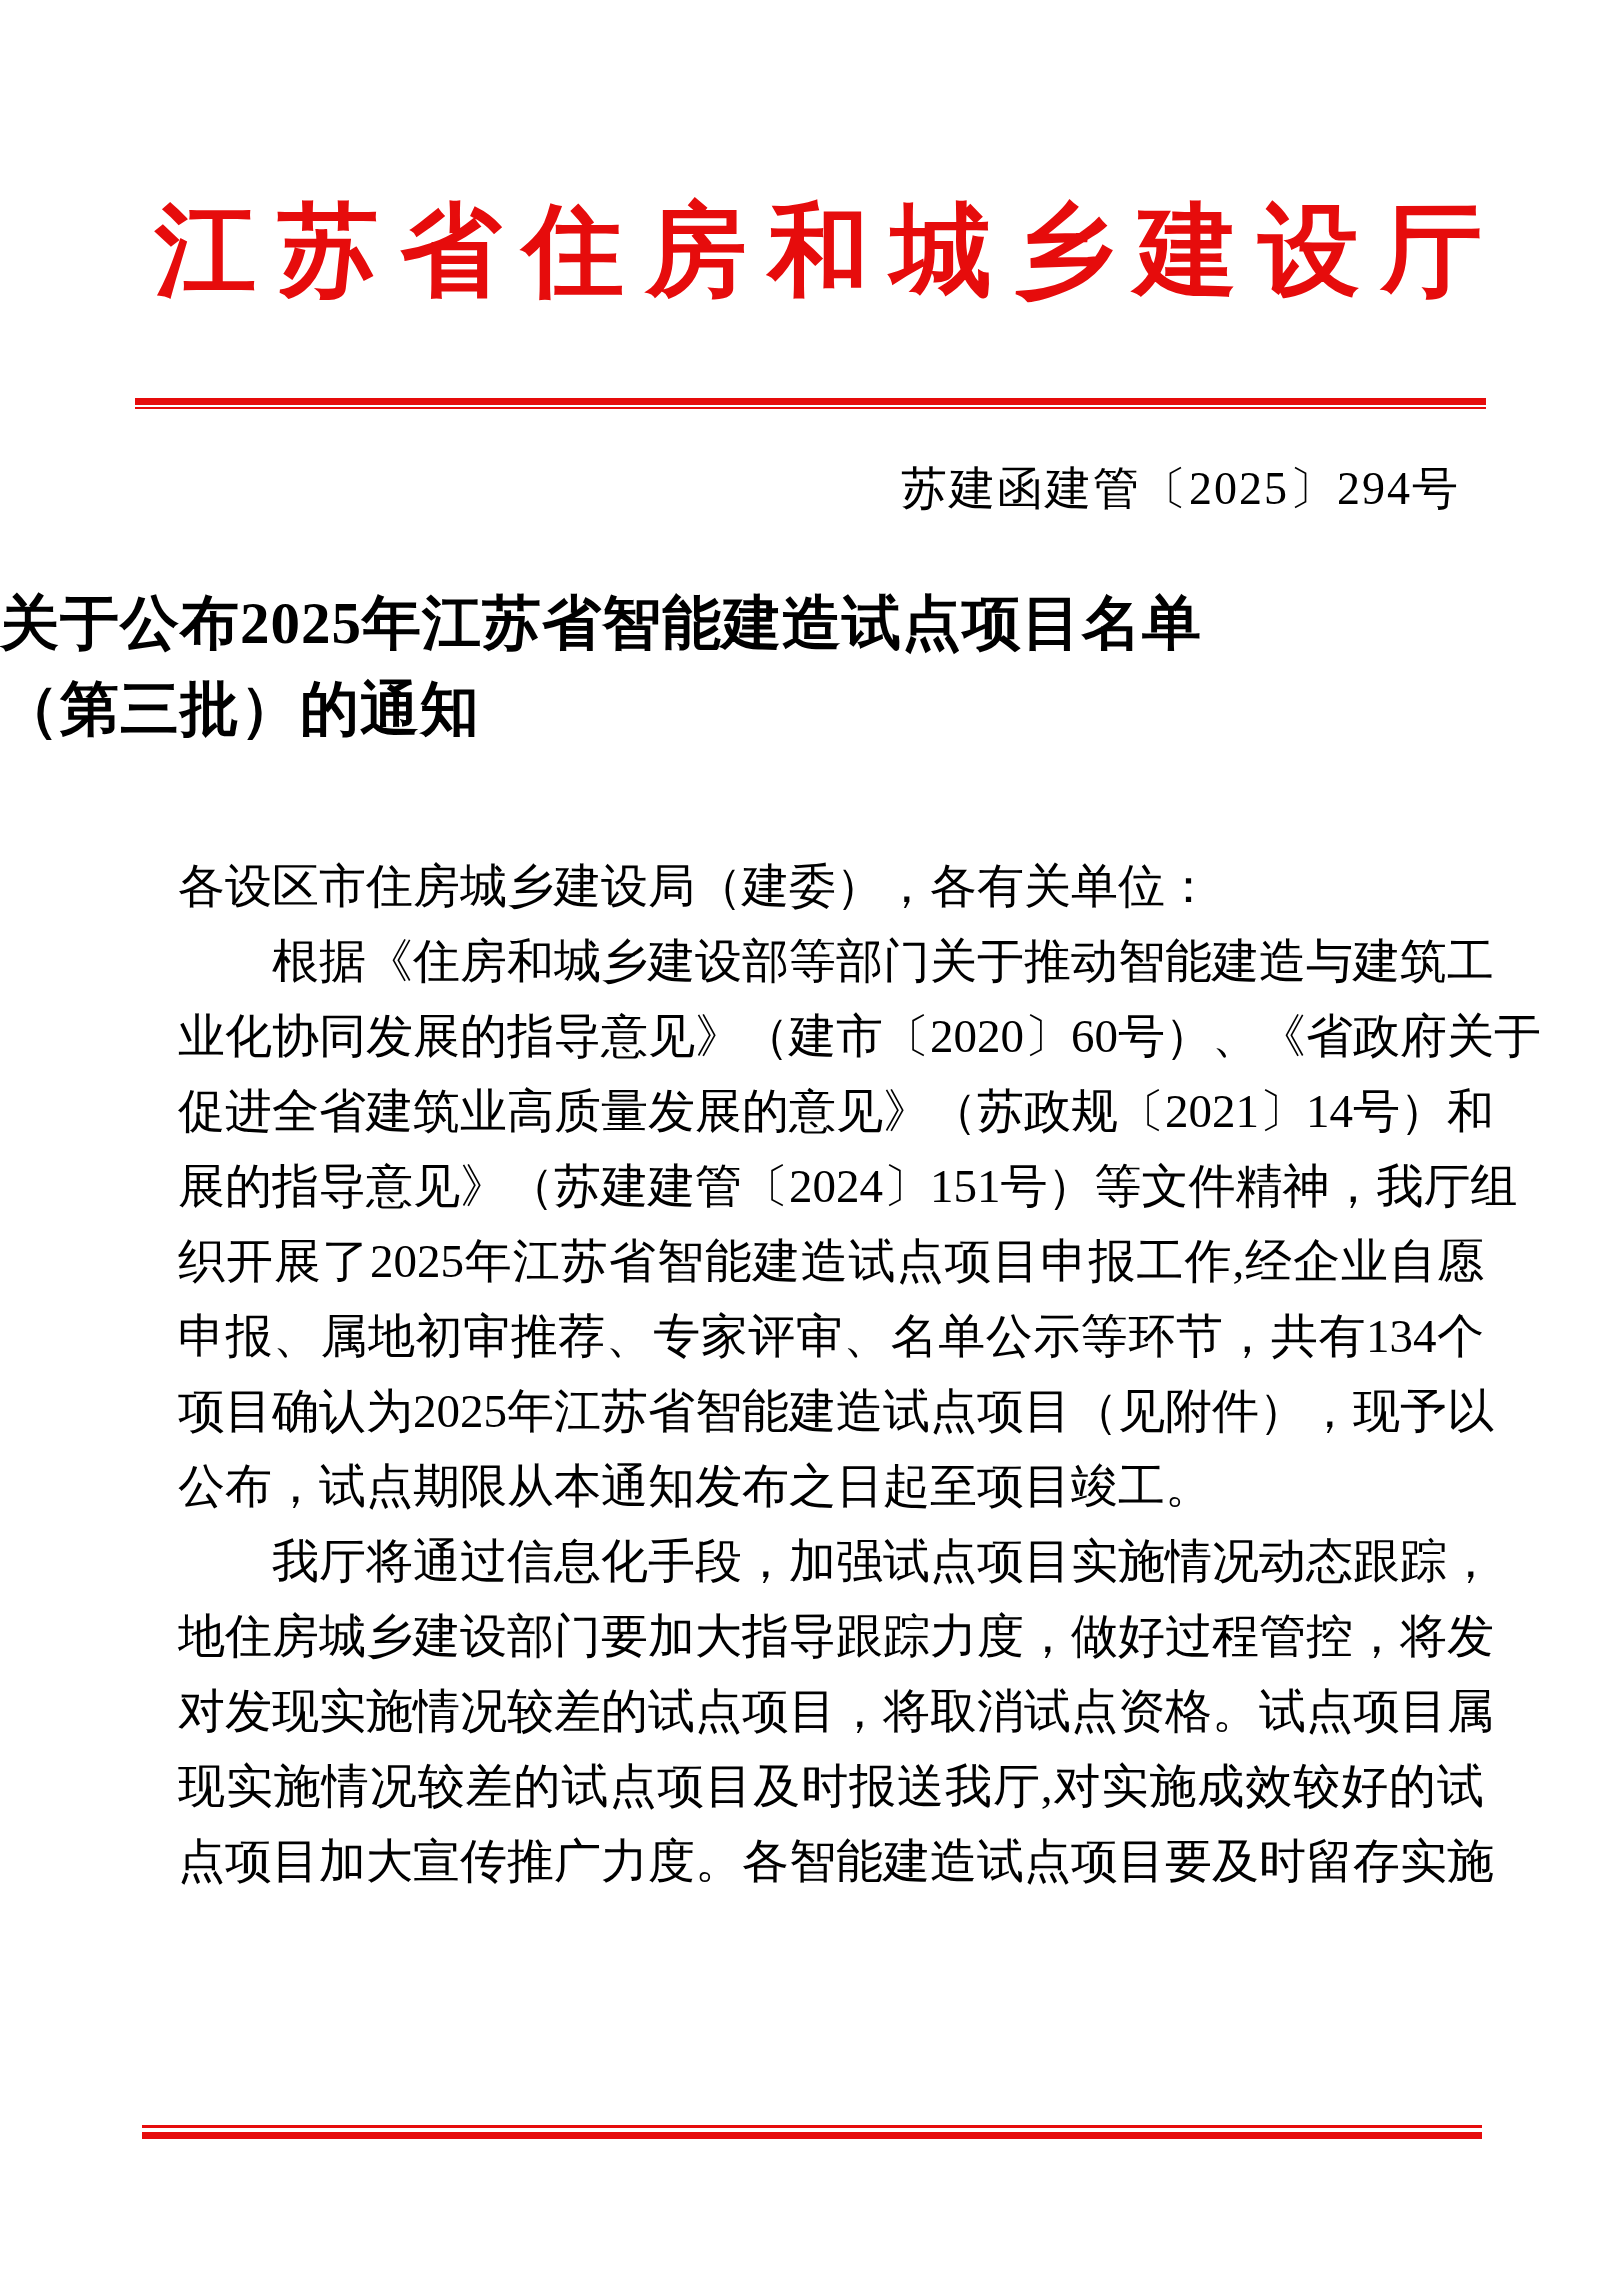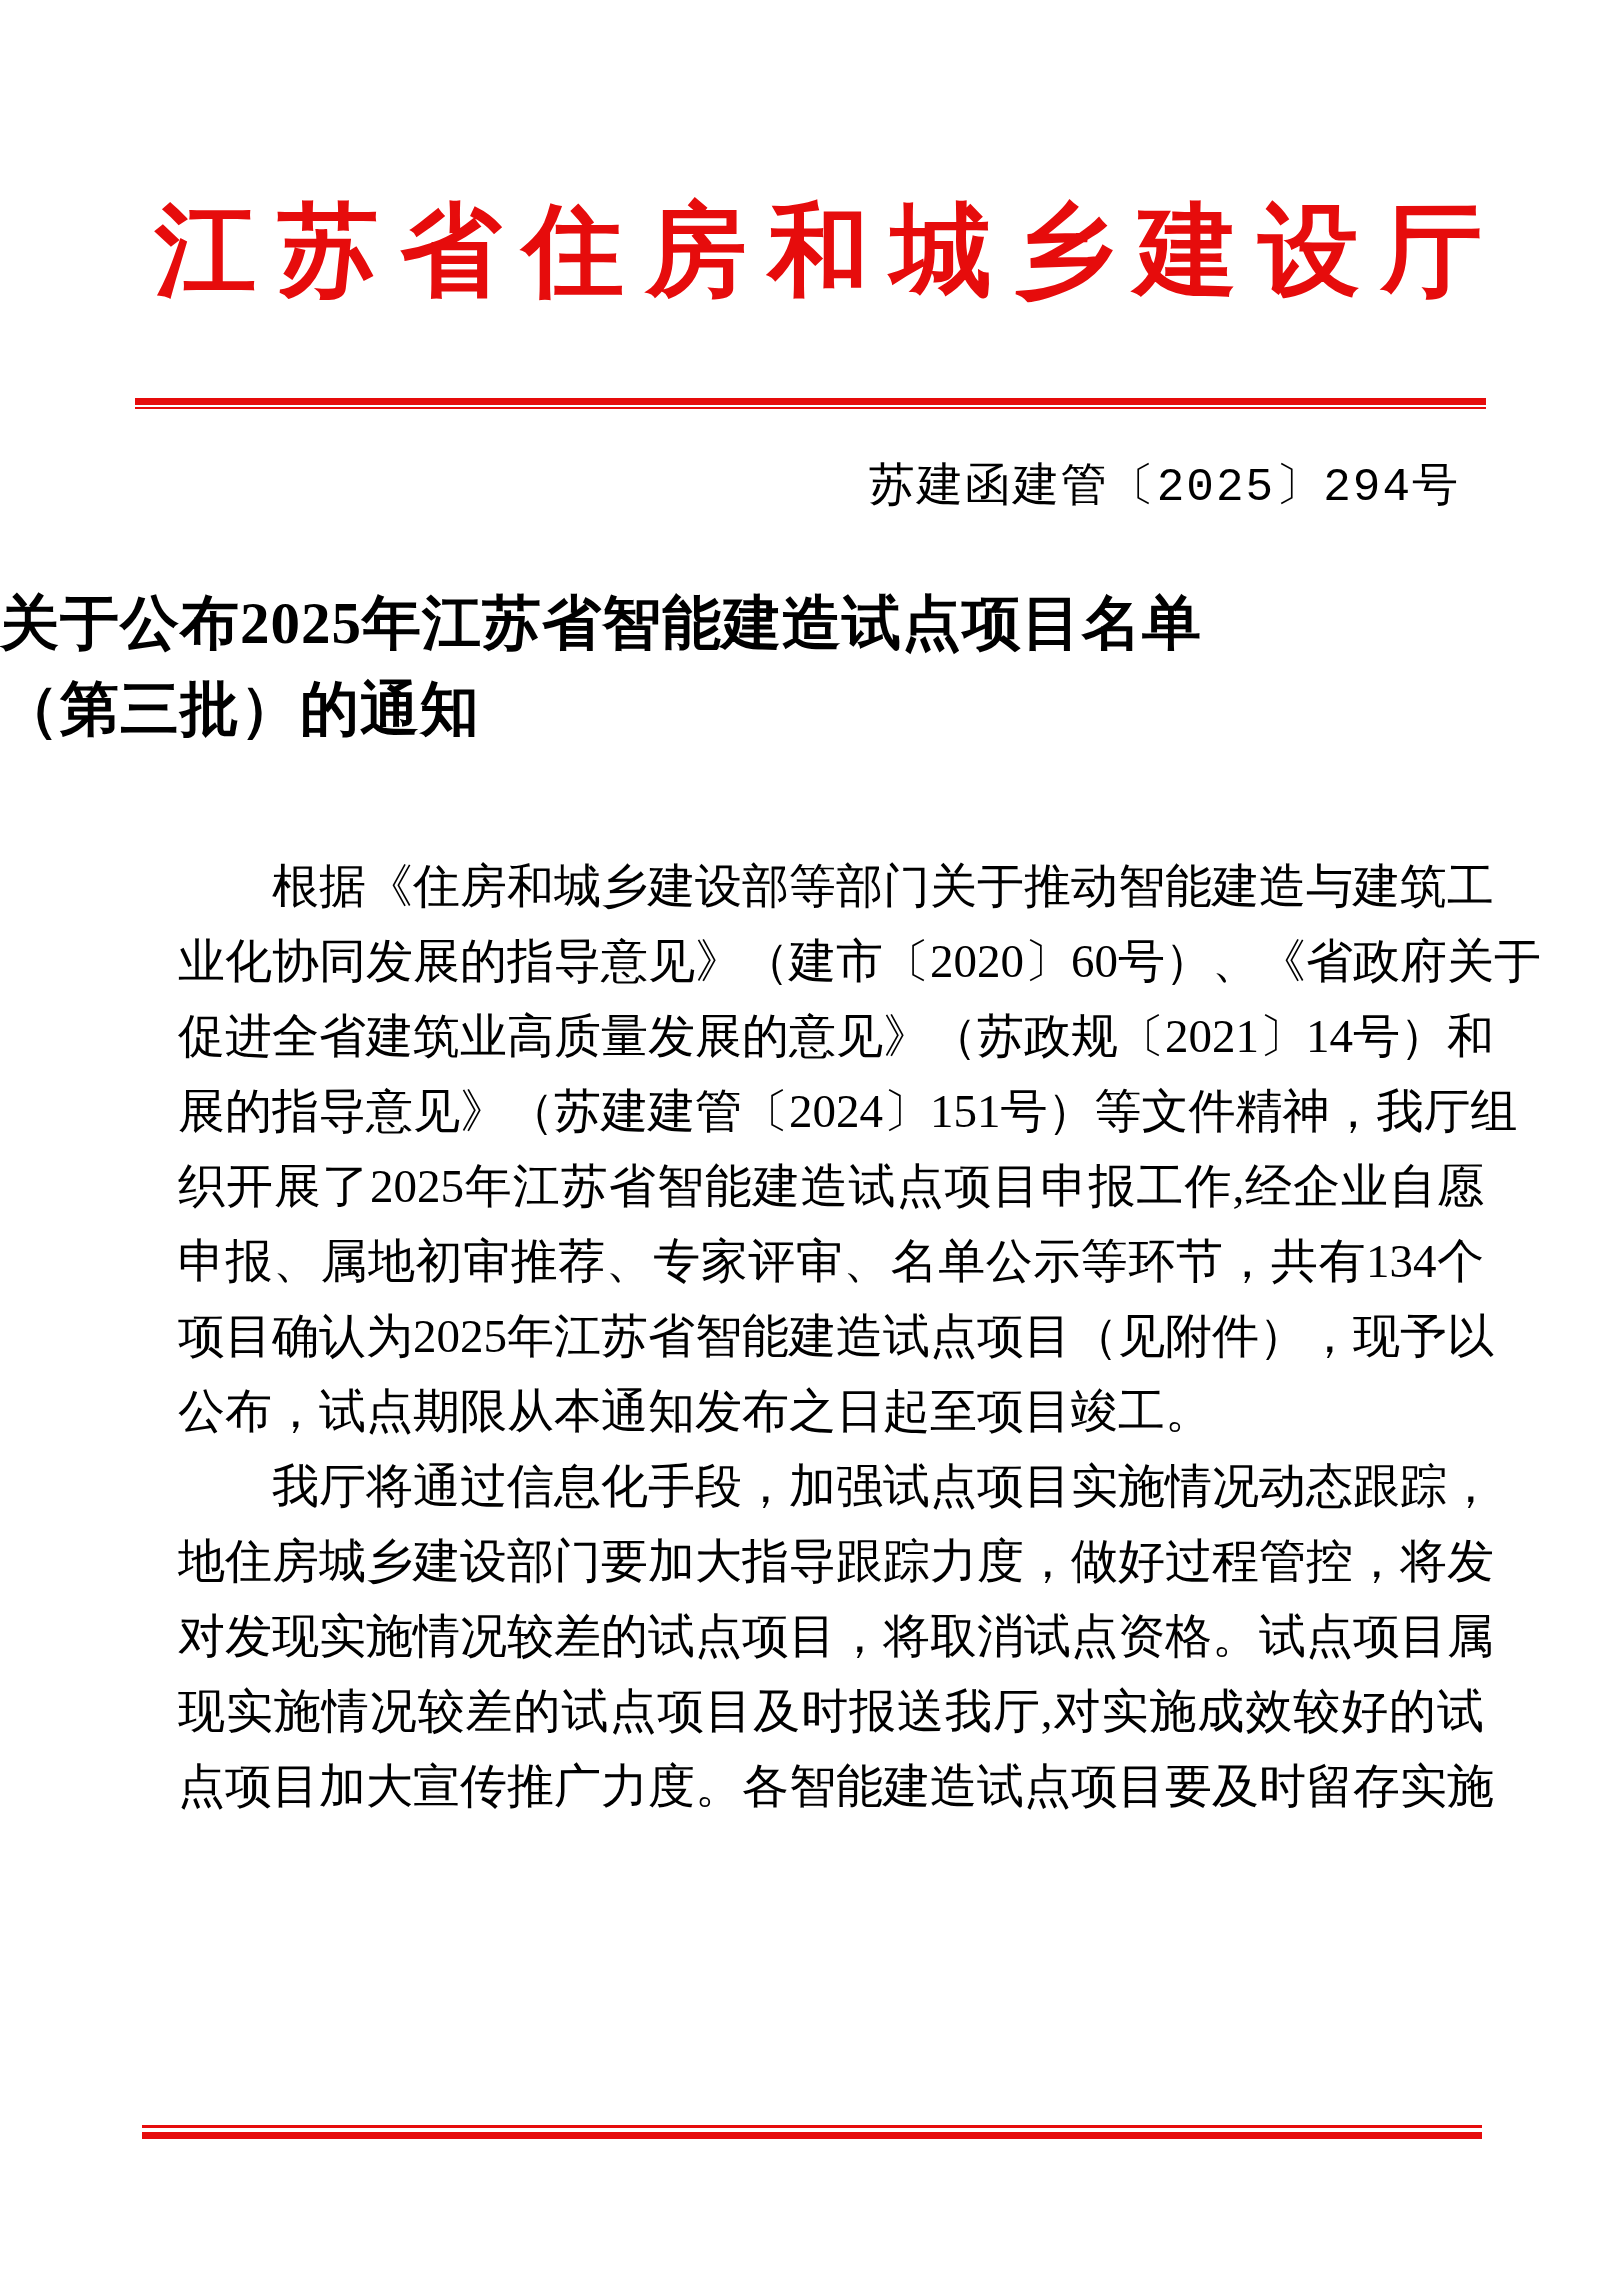--- a/index.html
+++ b/index.html
@@ -41,21 +41,20 @@
       var(--accent) 8.8px, var(--accent) 10.8px);
   }
   .doc-number {
     position: absolute;
     top: 457px;
     right: 161px;
     font-size: 46px;
     line-height: 63px;
     font-weight: 400;
     letter-spacing: 2px;
-    font-family: Liberation Mono, monospace;
   }
   .notice-title {
     position: absolute;
     top: 580px;
     left: 0;
     width: 100%;
     text-align: left;
     font-size: 59px;
     line-height: 86px;
     font-weight: 700;
@@ -106,20 +105,21 @@
 
   <div class="doc-number">苏建函建管〔2025〕294号</div>
 
   <div class="notice-title">
     <div>关于公布2025年江苏省智能建造试点项目名单</div>
     <div>（第三批）的通知</div>
   </div>
 
   <div class="body-text">
 
+    <div class="bodyline plain">各设区市住房城乡建设局（建委），各有关单位：</div>
 
     <div>
       <div class="bodyline indent">根据《住房和城乡建设部等部门关于推动智能建造与建筑工</div>
       <div class="bodyline">业化协同发展的指导意见》（建市〔2020〕60号）、《省政府关于</div>
       <div class="bodyline">促进全省建筑业高质量发展的意见》（苏政规〔2021〕14号）和</div>
       <div class="bodyline">展的指导意见》（苏建建管〔2024〕151号）等文件精神，我厅组</div>
       <div class="bodyline">织开展了2025年江苏省智能建造试点项目申报工作,经企业自愿</div>
       <div class="bodyline">申报、属地初审推荐、专家评审、名单公示等环节，共有134个</div>
       <div class="bodyline">项目确认为2025年江苏省智能建造试点项目（见附件），现予以</div>
       <div class="bodyline plain">公布，试点期限从本通知发布之日起至项目竣工。</div>

